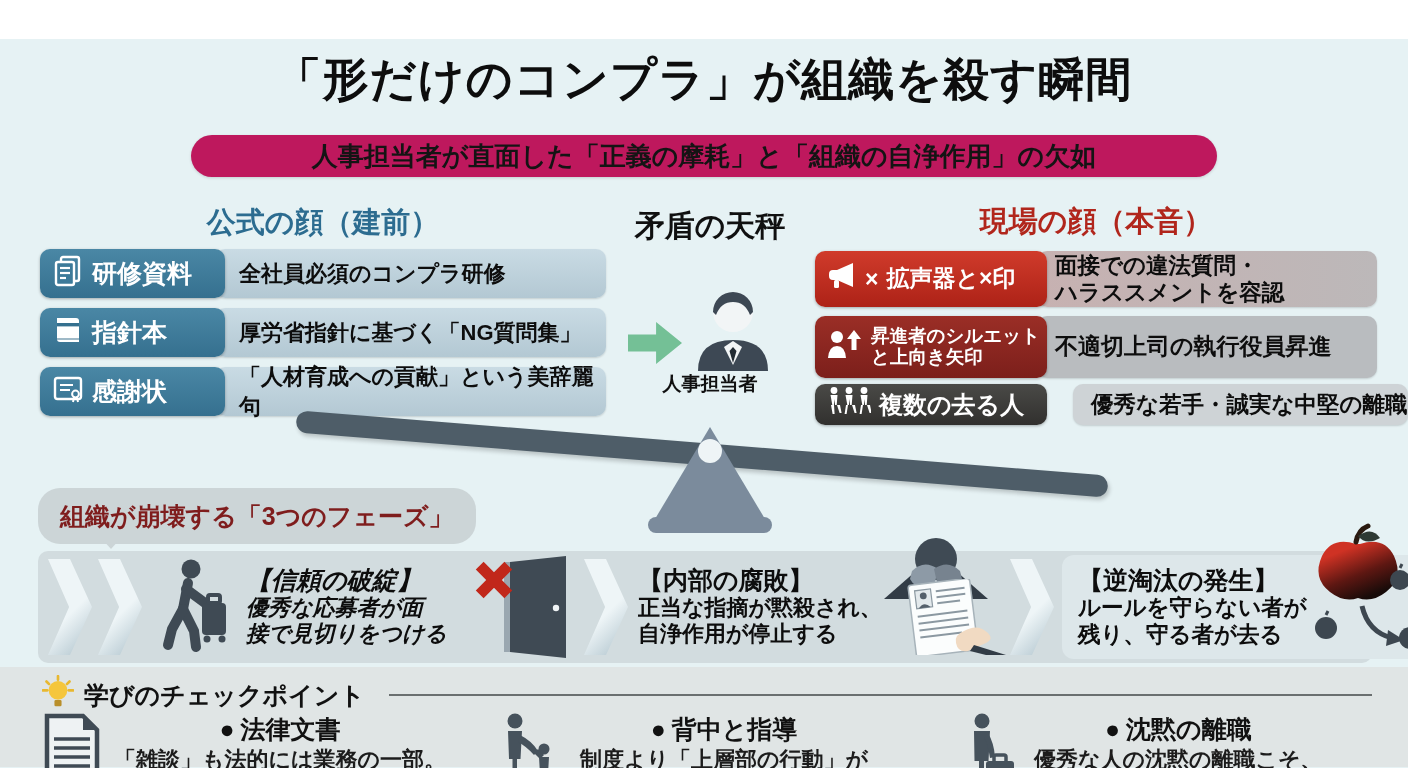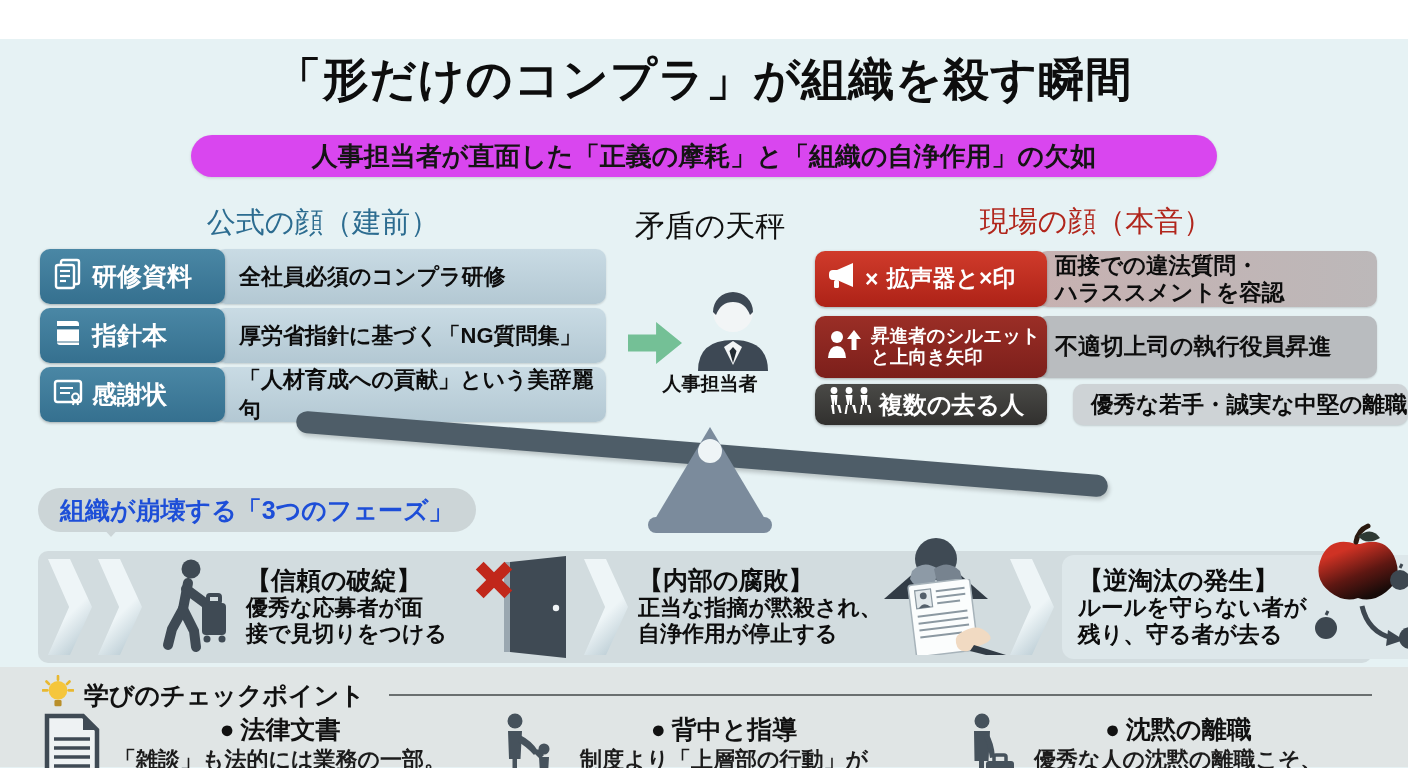--- a/index.html
+++ b/index.html
@@ -2,35 +2,35 @@
 <html><head>
 <meta charset="utf-8">
 <style>
   * { margin:0; padding:0; box-sizing:border-box; }
   body { background:#ffffff; font-family:"Liberation Sans","DejaVu Sans",sans-serif; }
   .canvas { position:relative; width:1408px; height:768px; background:#e6f2f4; overflow:hidden; font-weight:bold;margin-top:39px; }
 
   .title { position:absolute; left:0; top:10px; width:1408px; text-align:center;
            font-size:46px; font-weight:900; color:#0d0d0d; letter-spacing:1px; }
   .subtitle { position:absolute; left:191px; top:96px; width:1026px; height:42px;
-              background:#d946ef; border-radius:21px; display:flex; align-items:center; justify-content:center;
+              background:#be185d; border-radius:21px; display:flex; align-items:center; justify-content:center;
               font-size:26px; font-weight:900; color:#141414; box-shadow:0 1px 3px rgba(0,0,0,.15); }
 
-  .head { position:absolute; text-align:center; font-weight:400; }
+  .head { position:absolute; text-align:center; font-weight:700; }
   .head-official { left:40px; top:164px; width:566px; font-size:29px; color:#2c6c90; }
   .head-center   { left:610px; top:167px; width:200px; font-size:30px; color:#101010; }
   .head-field    { left:815px; top:163px; width:562px; font-size:29px; color:#b1261c; }
 
   .row { position:absolute; display:flex; }
   .badge { display:flex; align-items:center; gap:8px; padding-left:12px; color:#fff;
            border-radius:10px; z-index:2; box-shadow:0 1px 3px rgba(0,0,0,.3); flex:0 0 auto; }
   .desc { flex:1; margin-left:-10px; border-radius:10px; display:flex; align-items:center;
           padding-left:24px; color:#0d0d0d; z-index:1; box-shadow:0 1px 2px rgba(0,0,0,.15); }
 
-  .lrow { left:40px; width:566px; height:55px; }
+  .lrow { left:40px; width:566px; height:49px; }
   .lrow .badge { width:185px; font-size:25px; background:linear-gradient(180deg,#4a87a5,#35708f); }
   .lrow .desc  { font-size:22px; background:linear-gradient(180deg,#c9dbe4,#b3c8d3); }
 
   .rrow { left:815px; width:562px; }
   .rrow .desc { padding-left:18px; font-size:22.5px; white-space:pre; line-height:1.2; }
   .rrow .badge { width:232px; }
   .rbadge-label { white-space:pre; line-height:1.12; }
   .rrow1 { top:212px; height:56px; }
   .rrow1 .badge { font-size:23px; background:linear-gradient(180deg,#d03b2b,#ad2217); }
   .rrow1 .desc  { background:linear-gradient(90deg,#c7b1b1,#bcb8b9); }
@@ -49,23 +49,23 @@
 
   .beam { position:absolute; left:295px; top:404px; width:814px; height:22px; border-radius:11px;
           background:#4e5d68; transform:rotate(4.6deg); box-shadow:2px 3px 4px rgba(0,0,0,.2); z-index:1; }
   .fulcrum { position:absolute; left:655px; top:388px; width:110px; height:92px; z-index:2;
              background:#7b8b9c; clip-path:polygon(50% 0,100% 100%,0 100%); }
   .fulcrum-hole { position:absolute; left:698px; top:400px; width:24px; height:24px; border-radius:50%;
                   background:#eef4f6; z-index:3; }
   .fulcrum-base { position:absolute; left:648px; top:478px; width:124px; height:16px; border-radius:8px;
                   background:#7b8b9c; z-index:2; }
 
-  .phase-bubble { position:absolute; left:38px; top:449px; height:44px; padding:0 22px;
+  .phase-bubble { position:absolute; left:38px; top:449px; height:56px; padding:0 22px;
                   display:inline-flex; align-items:center; background:#ccd5d7; border-radius:22px;
-                  font-size:25px; font-weight:900; color:#1d4ed8; z-index:4; }
+                  font-size:25px; font-weight:900; color:#7f1d1d; z-index:4; }
   .phase-bubble::after { content:""; position:absolute; left:64px; bottom:-14px;
                   border:9px solid transparent; border-top:10px solid #ccd5d7; }
 
   .band { position:absolute; left:38px; top:512px; width:1334px; height:112px;
           background:#d2dcdf; border-radius:10px; display:flex; align-items:center; z-index:3; }
   .chev { width:44px; height:96px; flex:0 0 auto;
           clip-path:polygon(0 0,50% 0,100% 50%,50% 100%,0 100%,48% 50%);
           background:linear-gradient(135deg,#eef5f7 55%,#aabfc9); }
   .ptext { flex:0 0 auto; color:#0d0d0d; }
   .ptitle { font-size:25px; font-weight:900; line-height:1.15; }
@@ -229,21 +229,21 @@
           <path d="M36 32 L55 46"></path>
         </g>
         <circle cx="41" cy="12" r="9.5" fill="#3f4a54"></circle>
         <rect x="52" y="46" width="24" height="32" rx="4" fill="#3f4a54"></rect>
         <rect x="58" y="38" width="12" height="8" rx="2" fill="none" stroke="#3f4a54" stroke-width="4"></rect>
         <circle cx="57" cy="82" r="3.5" fill="#3f4a54"></circle>
           <circle cx="72" cy="82" r="3.5" fill="#3f4a54"></circle>
       </svg>
     </span>
 
-    <div class="ptext" style="margin-left:8px; width:204px;">
+    <div class="ptext" style="margin-left:8px; width:204px;font-style:italic;">
       <div class="ptitle">【信頼の破綻】</div>
       <div class="pbody">優秀な応募者が面
 接で見切りをつける</div>
     </div>
 
     <div class="door-box">
       <span style="position:absolute; right:6px; top:2px;">
         <svg width="76" height="102" viewBox="0 0 76 102">
             <polygon points="14,6 70,0 70,102 14,96" fill="#3f4a54"></polygon>
             <rect x="8" y="6" width="6" height="90" fill="#9aa7b0"></rect>

